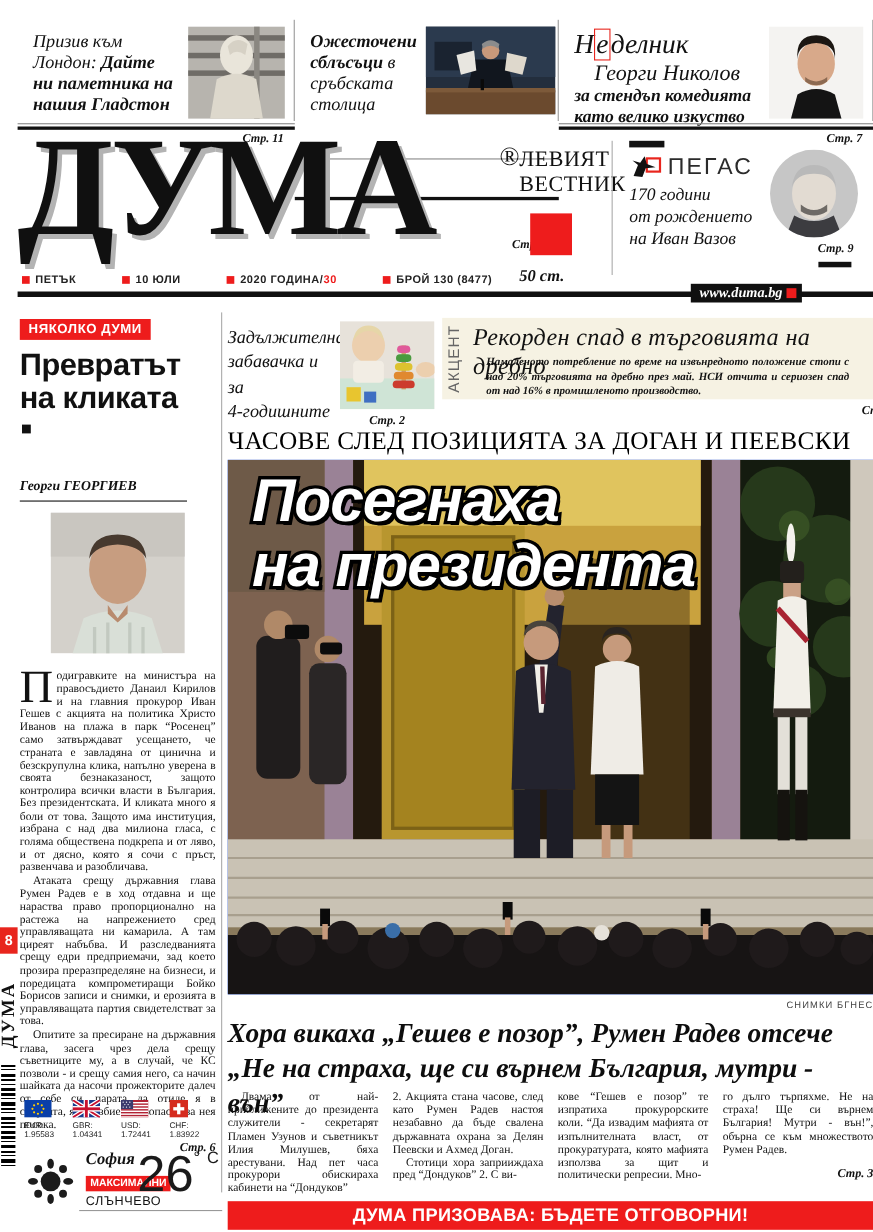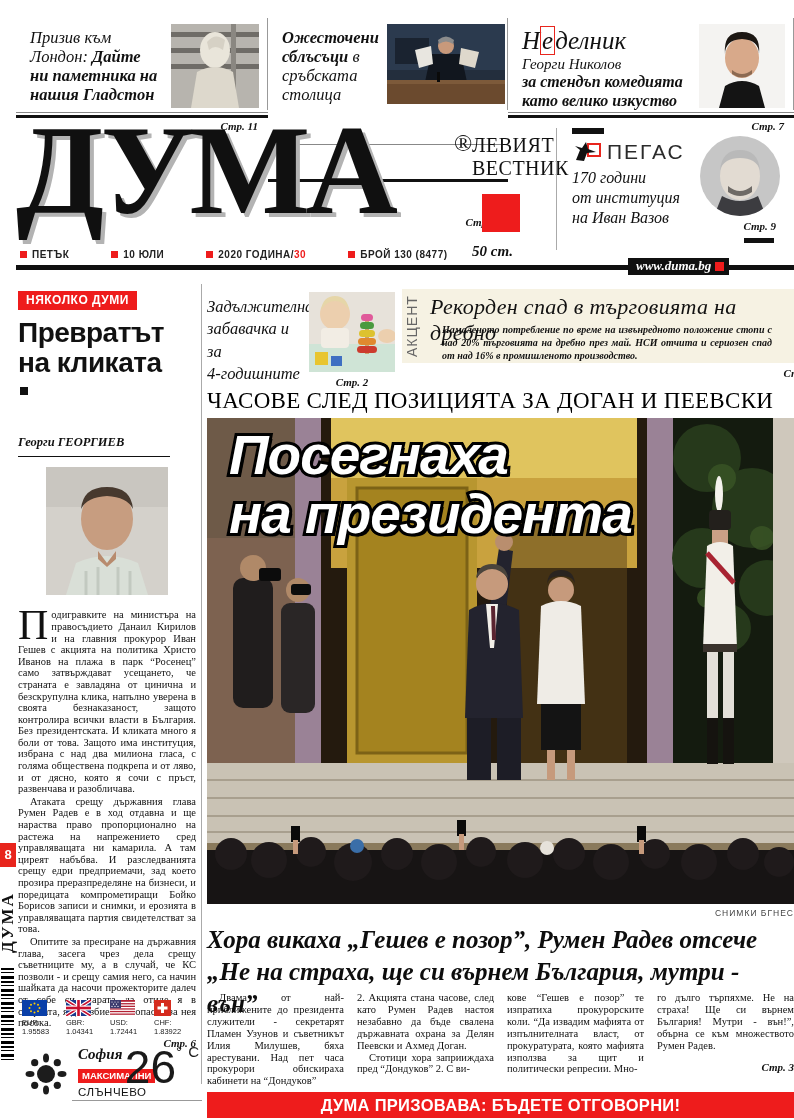--- a/index.html
+++ b/index.html
@@ -22,21 +22,21 @@
   .t-content { height:92px; display:flex; gap:8px; padding:6px 8px 2px 14px; border-right:1px solid #999; }
   .t3 .t-content { border-right:1px solid #999; }
   .t-text { flex:1; font-style:italic; font-size:16.5px; line-height:1.16; padding-top:4px; }
   .t-text b { font-weight:bold; }
   .t-photo { flex:none; }
   .t-sep { border-top:1px solid #888; margin-top:2px; }
   .t-sep2 { border-top:3px solid #111; margin-top:2px; }
   .t-pref { text-align:right; font-style:italic; font-weight:bold; font-size:11px; padding:2px 10px 0 0; }
   .ned-logo { font-style:italic; font-size:25px; line-height:1; margin-bottom:3px; }
   .ned-box { border:1.5px solid #e8251d; padding:0 1px; }
-  .t3 .t-text .l1 { font-style:italic; font-size:15px; }
+  .t3 .t-text .l1 { font-style:italic; font-size:20px;text-align:center; }
   .t3 .t-text .l2,.t3 .t-text .l3 { font-style:italic; font-weight:bold; font-size:16px; }
 
   
   #masthead { position:absolute; left:16px; top:128px; width:778px; height:138px; }
   .mh-title { position:absolute; left:0; top:-28px; font-size:128px; font-weight:bold; letter-spacing:-5px; line-height:1.1;
     color:#101010; text-shadow:4px 4px 0 #b3b3b3; }
   .mh-reg { position:absolute; left:438px; top:2px; font-size:24px; color:#111; text-shadow:none; font-weight:normal; }
   .mh-tagline { position:absolute; left:456px; top:6px; width:90px; font-weight:normal; font-size:20px; line-height:1.15; letter-spacing:.5px; }
   .mh-square { position:absolute; left:466px; top:66px; width:38px; height:38px; background:#ee1c1c; }
   .mh-price { position:absolute; left:456px; top:115px; font-weight:bold; font-style:italic; font-size:15px; }
@@ -224,21 +224,21 @@
     <div class="pg-dash-top"></div>
     <div class="pg-head">
       <svg width="30" height="24">
         <rect x="16" y="4" width="12" height="12" fill="none" stroke="#e8251d" stroke-width="2"></rect>
         <path d="M4 20 L8 10 L3 6 L10 8 L14 2 L16 9 L24 12 L15 13 L12 21 Z" fill="#111"></path>
       </svg>
       <span class="pg-label">ПЕГАС</span>
     </div>
     <div class="pg-lines">
       <div>170 години</div>
-        <div>от институция</div>
+        <div>от рождението</div>
         <div>на Иван Вазов</div>
     </div>
     <div class="pg-photo">
       <svg width="80" height="80">
           <defs>
             <clipPath id="cp">
               <circle cx="40" cy="40" r="40"></circle>
             </clipPath>
           </defs>
         <g clip-path="url(#cp)">

